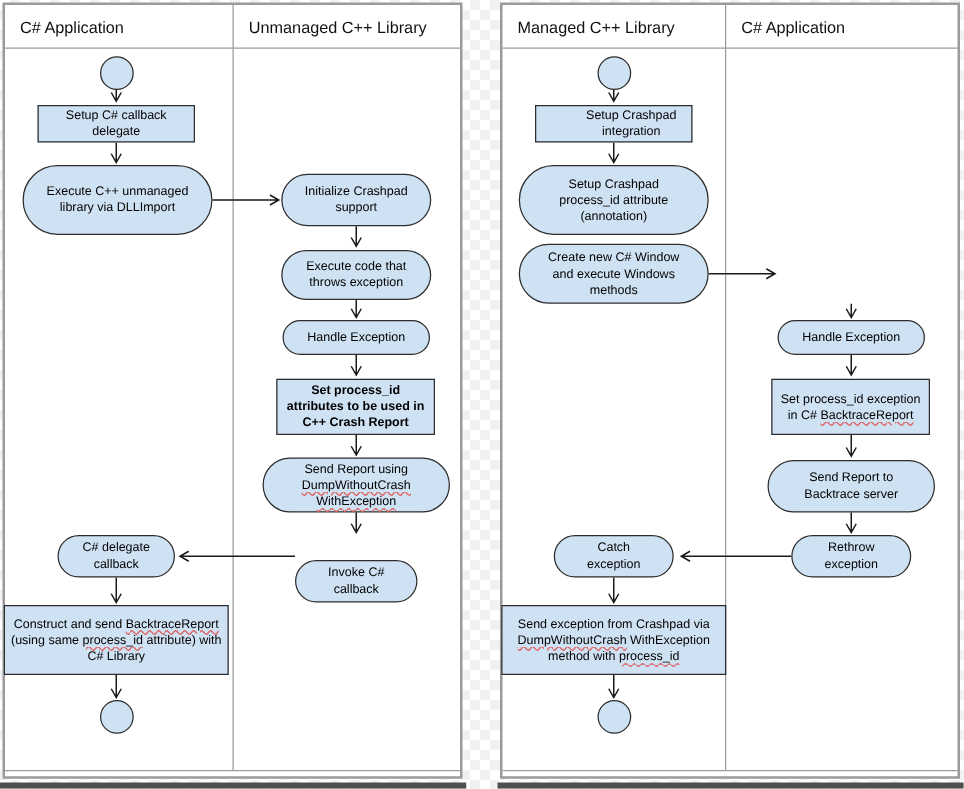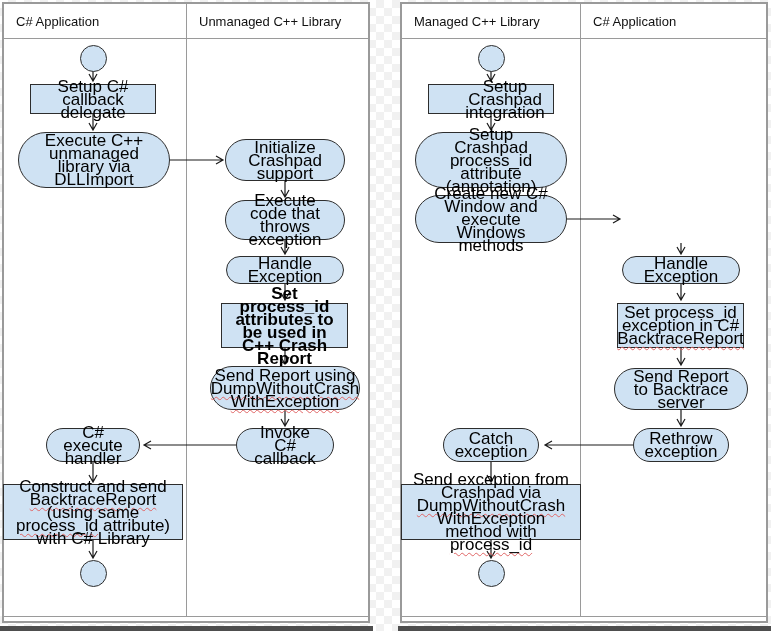--- a/index.html
+++ b/index.html
@@ -18,21 +18,21 @@
   .frame-right{left:400px;}
   .lane-divider{position:absolute;top:0;bottom:5px;width:1px;background:#9a9a9a;}
   .header-line{position:absolute;left:0;right:0;top:34px;height:1px;background:#9a9a9a;}
   .bottom-line{position:absolute;left:0;right:0;bottom:4px;height:1px;background:#9a9a9a;}
   .lane-title{
     position:absolute;top:0;height:34px;display:flex;align-items:center;
     padding-left:12px;font-size:13px;color:#111;white-space:nowrap;
   }
   .node{
     position:absolute;display:flex;align-items:center;justify-content:center;
-    text-align:center;font-size:17px;line-height:13px;color:#000;
+    text-align:center;font-size:10px;line-height:13px;color:#000;
     background:#cfe2f3;border:1.5px solid #2d2d2d;box-sizing:border-box;z-index:3;
   }
   .rect{padding:0 4px;}
   .pill{border-radius:40px;padding:0 13px;}
   .pill-wide{border-radius:40px;padding:0 16px;}
   .circle{border-radius:50%;width:27px;height:27px;padding:0;}
   .sq{
     text-decoration-line:underline;text-decoration-style:wavy;
     text-decoration-color:#e06666;text-decoration-thickness:1px;
     text-underline-offset:2px;
@@ -115,26 +115,26 @@
   </div>
 
   <div class="node rect" style="left:221px;top:303px;width:127px;height:45px;font-weight:bold;">
     <span>Set process_id attributes to be used in C++ Crash Report</span>
   </div>
 
   <div class="node pill" style="left:210px;top:366px;width:150px;height:44px;">
     <span><span>Send Report using </span><span class="sq">DumpWithoutCrash</span><span> </span><span class="sq">WithException</span></span>
   </div>
 
-  <div class="node pill" style="left:236px;top:428px;width:98px;height:34px;">
+  <div class="node pill" style="left:236px;top:448px;width:98px;height:34px;">
     <span>Invoke C# callback</span>
   </div>
 
   <div class="node pill" style="left:46px;top:428px;width:94px;height:34px;">
-    <span>C# execute handler</span>
+    <span>C# delegate callback</span>
   </div>
 
   <div class="node rect" style="left:3px;top:484px;width:180px;height:56px;">
     <span><span>Construct and send </span><span class="sq">BacktraceReport</span><span> (using same </span><span class="sq">process_id</span><span> attribute) with C# Library</span></span>
   </div>
 
   <div class="node circle" style="left:80px;top:560px;"></div>
 
   <div class="node circle" style="left:478px;top:45px;"></div>
 

